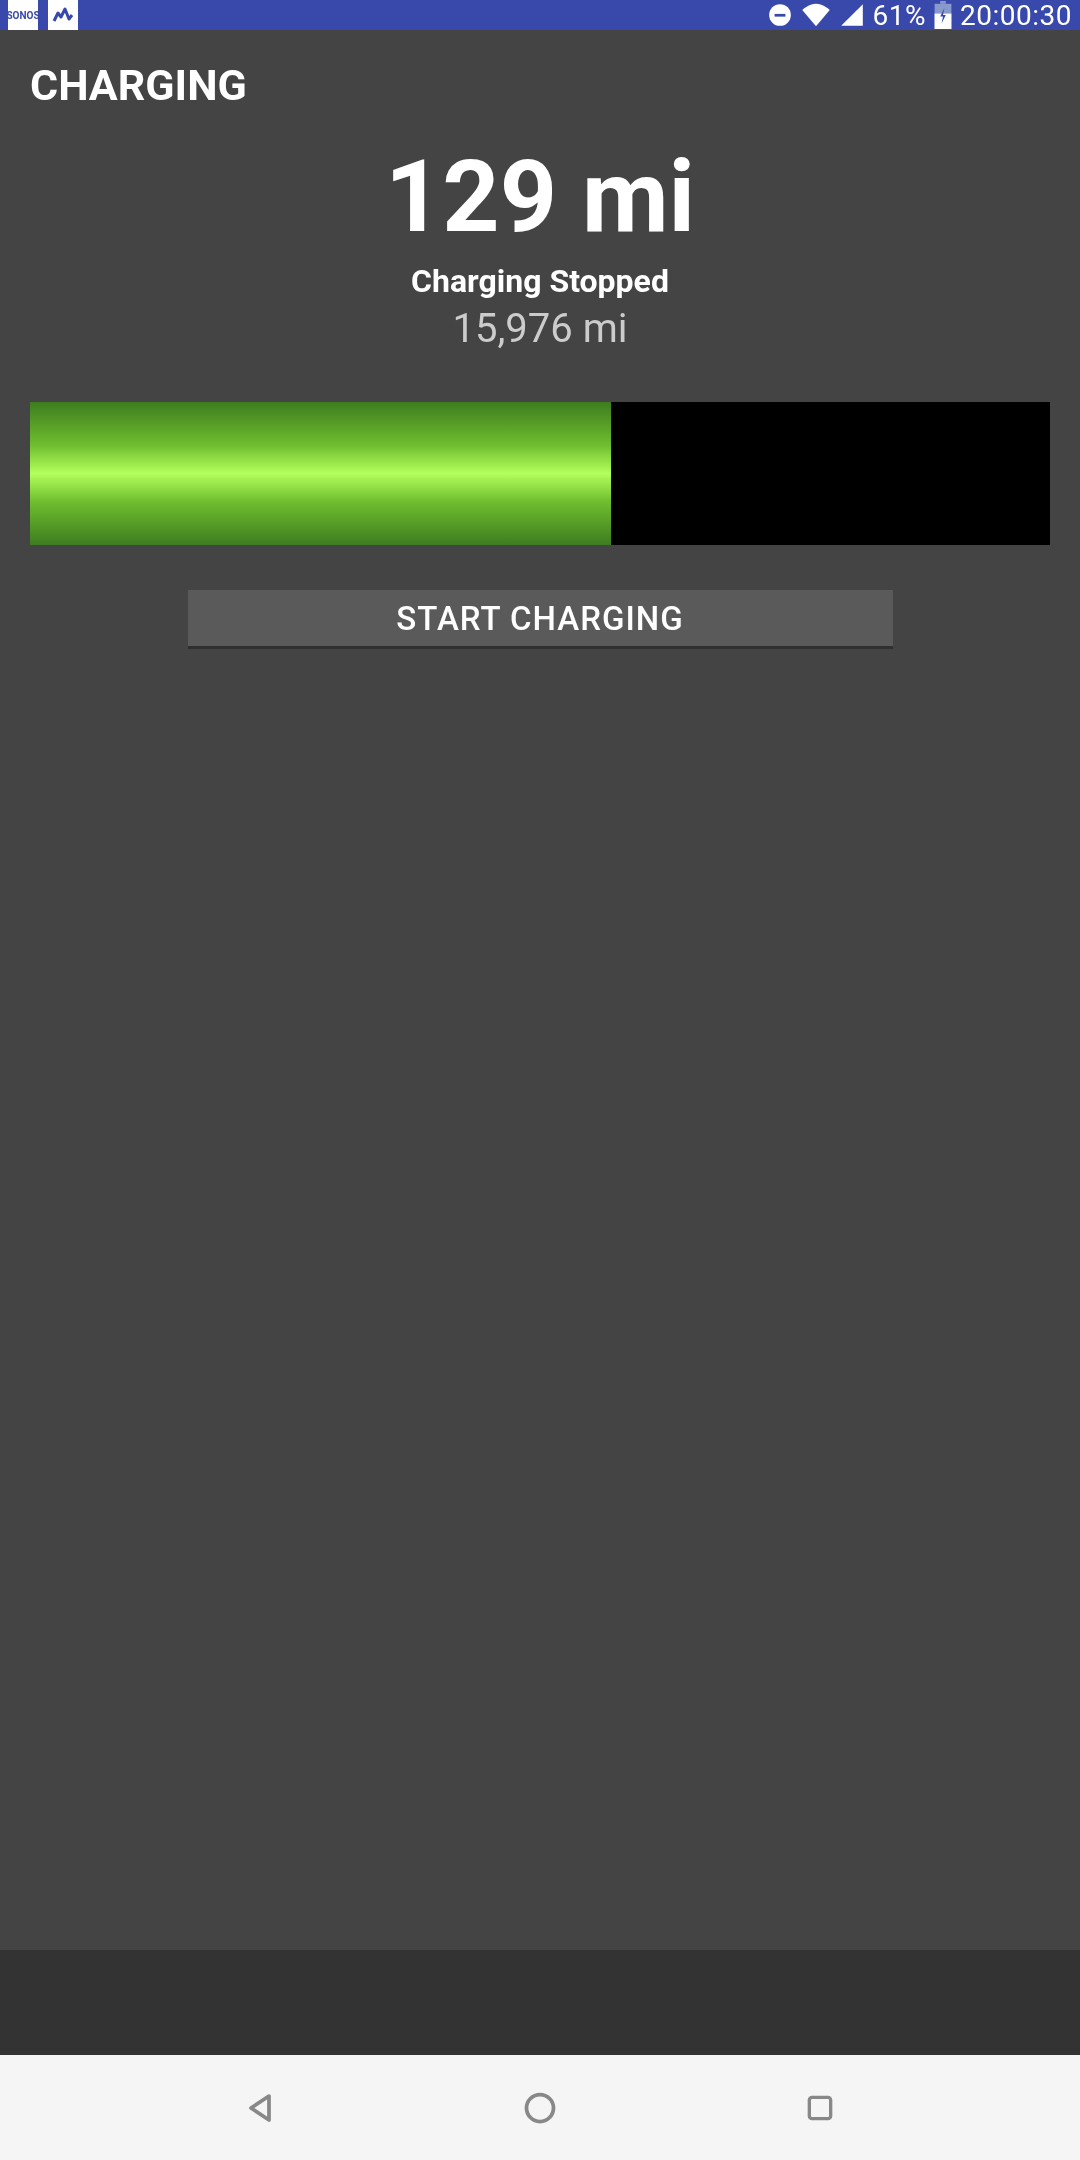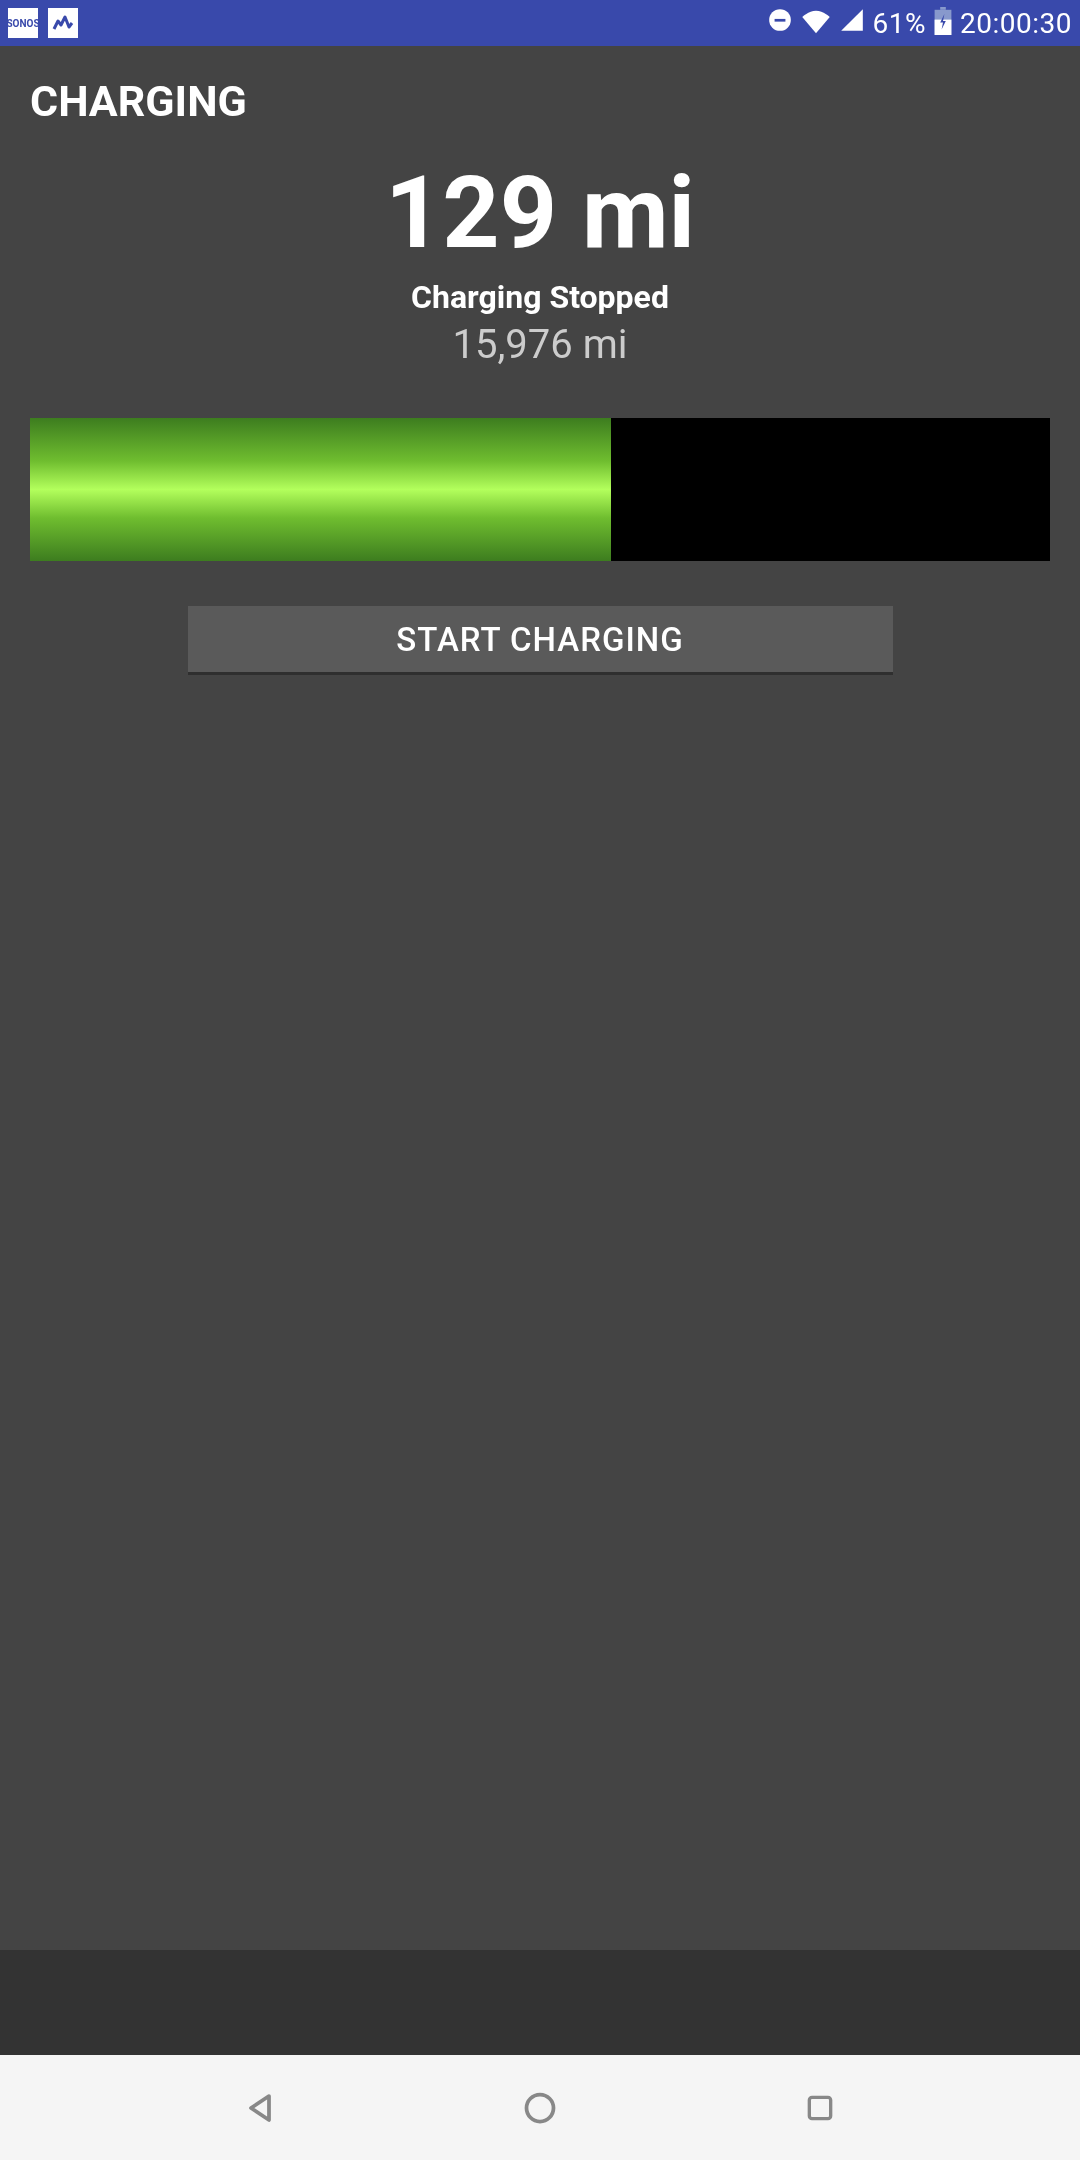--- a/index.html
+++ b/index.html
@@ -9,21 +9,21 @@
     }
     body {
       width: 1080px;
       height: 2160px;
       font-family: Roboto, Arial, sans-serif;
       background: #444444;
       overflow: hidden;
       position: relative;
     }
     .status-bar {
-      height: 46px;
+      height: 30px;
       background: #3949AB;
       display: flex;
       align-items: center;
       padding: 6px 8px;
       color: white;
     }
     .status-left {
       display: flex;
       gap: 10px;
       align-items: center;
@@ -43,20 +43,21 @@
       width: 30px;
       height: 30px;
       background: white;
       display: flex;
       align-items: center;
       justify-content: center;
     }
     .status-right {
       margin-left: auto;
       display: flex;
+      align-items: center;
       gap: 8px;
       font-size: 28px;
       letter-spacing: 0.5px;
     }
     .status-right svg {
       display: block;
     }
     .content {
       padding: 30px;
     }
@@ -93,21 +94,21 @@
       background: black;
       margin-bottom: 45px;
       position: relative;
     }
     .battery-fill {
       height: 100%;
       background: linear-gradient(to bottom, #3d7d1f 0%, #6fbd2f 30%, #b3ff5c 50%, #6fbd2f 70%, #3d7d1f 100%);
     }
     .start-button {
       width: 705px;
-      height: 66px;
+      height: 56px;
       margin: 0 auto;
       background: #5a5a5a;
       border: none;
       color: white;
       font-size: 33px;
       font-weight: 500;
       letter-spacing: 1px;
       display: block;
       box-shadow: 0 3px 0 rgba(0,0,0,0.3);
       cursor: pointer;

